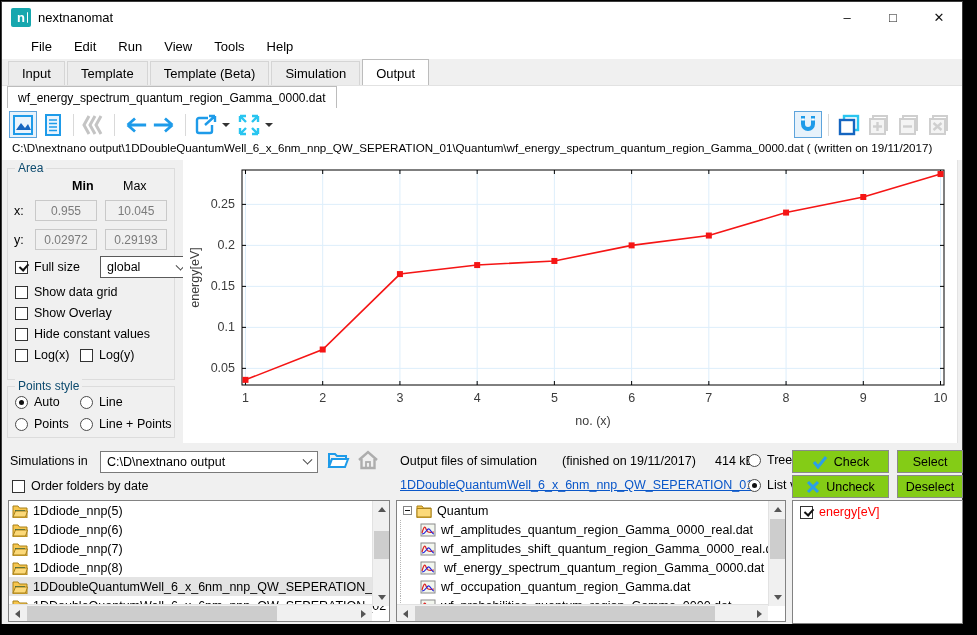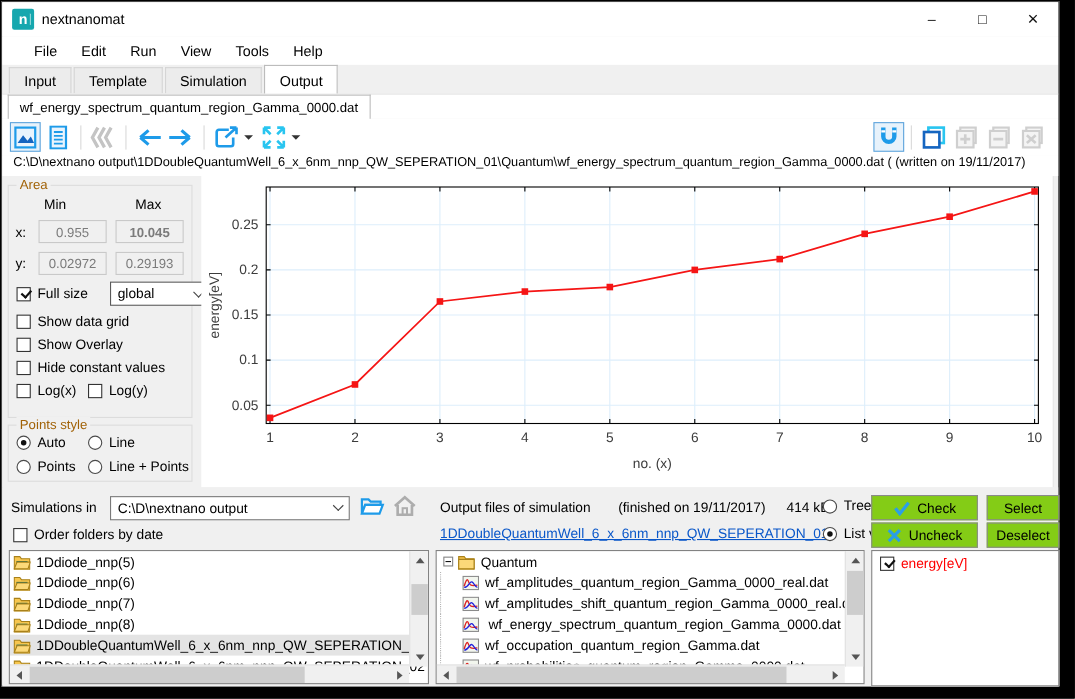--- a/index.html
+++ b/index.html
@@ -40,21 +40,21 @@
   .tb-caret { width:0; height:0; border-left:4px solid transparent; border-right:4px solid transparent; border-top:4px solid #333; margin:0 4px 0 1px; }
   .tb-right { position:absolute; right:8px; top:3px; display:flex; align-items:center; }
 
   
   .pathrow { position:absolute; left:0; top:139px; width:100%; height:19px; background:#fff; font-size:11.6px; color:#000;
              padding-left:10px; white-space:nowrap; overflow:hidden; }
 
   
   .leftpanel { position:absolute; left:0; top:158px; width:180px; height:283px; background:#f0f0f0; }
   .group { position:absolute; left:5px; border:1px solid #dcdcdc; background:#f0f0f0; }
-  .group-title { position:absolute; left:7px; top:-8px; background:#f0f0f0; padding:0 3px; font-size:12px; color:#a16207; }
+  .group-title { position:absolute; left:7px; top:-8px; background:#f0f0f0; padding:0 3px; font-size:12px; color:#0c4a6e; }
   .g-area { top:8px; width:168px; height:212px; }
   .g-style { top:226px; width:168px; height:52px; }
   .mm-head { position:absolute; top:10px; left:0; width:100%; font-size:12.5px; }
   .mm-head span { position:absolute; }
   .axis-row { position:absolute; left:6px; font-size:12.5px; }
   .mm-input { position:absolute; width:62px; height:21px; background:#f0f0f0; border:1px solid #c9c9c9;
               color:#7b7b7b; font-size:12px; text-align:center; line-height:20px; }
   .cb-row { position:absolute; left:7px; display:flex; align-items:center; font-size:12.5px; }
   .cb { width:13px; height:13px; border:1px solid #333; background:#fff; margin-right:6px; position:relative; flex:0 0 13px; }
   .cb.checked::after { content:""; position:absolute; left:2px; top:0px; width:7px; height:4px; border-left:2px solid #111; border-bottom:2px solid #111; transform:rotate(-48deg) translate(0,2px); }
@@ -114,20 +114,21 @@
     <span class="menu-item">Run</span>
     <span class="menu-item">View</span>
     <span class="menu-item">Tools</span>
     <span class="menu-item">Help</span>
   </div>
 
   <div class="tabstrip">
     <div class="tabs">
       <div class="tab">Input</div>
       <div class="tab">Template</div>
+      <div class="tab">Template (Beta)</div>
       <div class="tab">Simulation</div>
       <div class="tab active">Output</div>
     </div>
   </div>
 
   <div class="subtabstrip">
     <div class="subtab">wf_energy_spectrum_quantum_region_Gamma_0000.dat</div>
   </div>
 
   <div class="toolbar">
@@ -217,26 +218,26 @@
       </div>
     </div>
   </div>
 
   <div class="pathrow">C:\D\nextnano output\1DDoubleQuantumWell_6_x_6nm_nnp_QW_SEPERATION_01\Quantum\wf_energy_spectrum_quantum_region_Gamma_0000.dat   (  (written on 19/11/2017)</div>
 
   <div class="leftpanel">
     <div class="group g-area">
       <div class="group-title">Area</div>
       <div class="mm-head">
-        <span style="left:32px; top:0;">Min</span>
+        <span style="left:64px; top:0;font-weight:bold;">Min</span>
         <span style="left:115px; top:0;">Max</span>
       </div>
       <div class="axis-row" style="top:35px;">x:</div>
       <div class="mm-input" style="left:27px; top:31px;">0.955</div>
-      <div class="mm-input" style="left:97px; top:31px;font-weight:bold;">10.045</div>
+      <div class="mm-input" style="left:97px; top:31px;">10.045</div>
       <div class="axis-row" style="top:64px;">y:</div>
       <div class="mm-input" style="left:27px; top:60px;">0.02972</div>
       <div class="mm-input" style="left:97px; top:60px;">0.29193</div>
 
       <div class="cb-row" style="top:91px;">
         <span class="cb checked"></span>
         <span>Full size</span>
         <span class="mini-select">
           <span>global</span>
           <span class="chev"></span>

